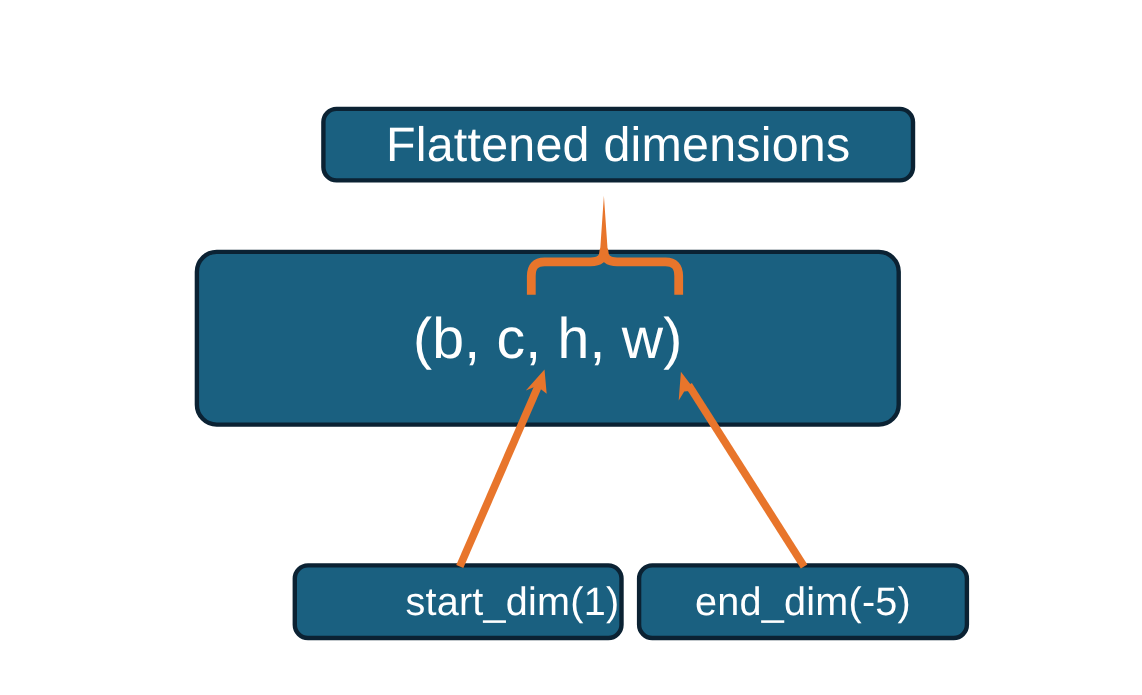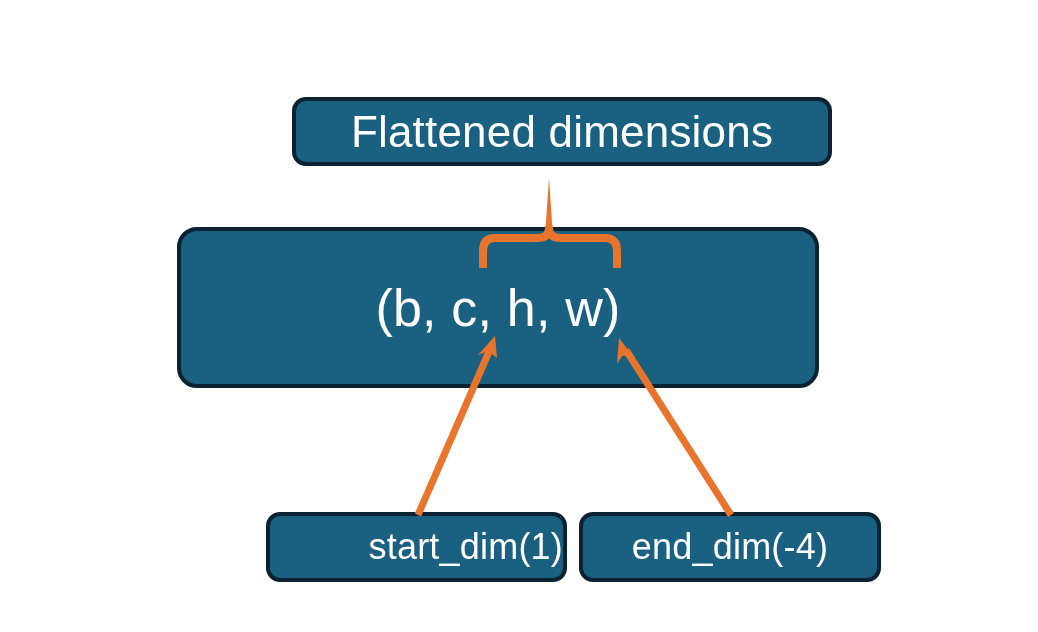--- a/index.html
+++ b/index.html
@@ -87,21 +87,21 @@
 
   <div class="node" id="node-shape">
     <span class="node-label">(b, c, h, w)</span>
   </div>
 
   <div class="node" id="node-start-dim">
     <span class="node-label">start_dim(1)</span>
   </div>
 
   <div class="node" id="node-end-dim">
-    <span class="node-label">end_dim(-4)</span>
+    <span class="node-label">end_dim(-5)</span>
   </div>
 
   <svg id="overlay" viewBox="0 0 1038 632">
 
     <g>
       <path d="M 483 268
                L 483 251
                Q 483 238 495 238
                L 537 238
                Q 549 238 549 228

